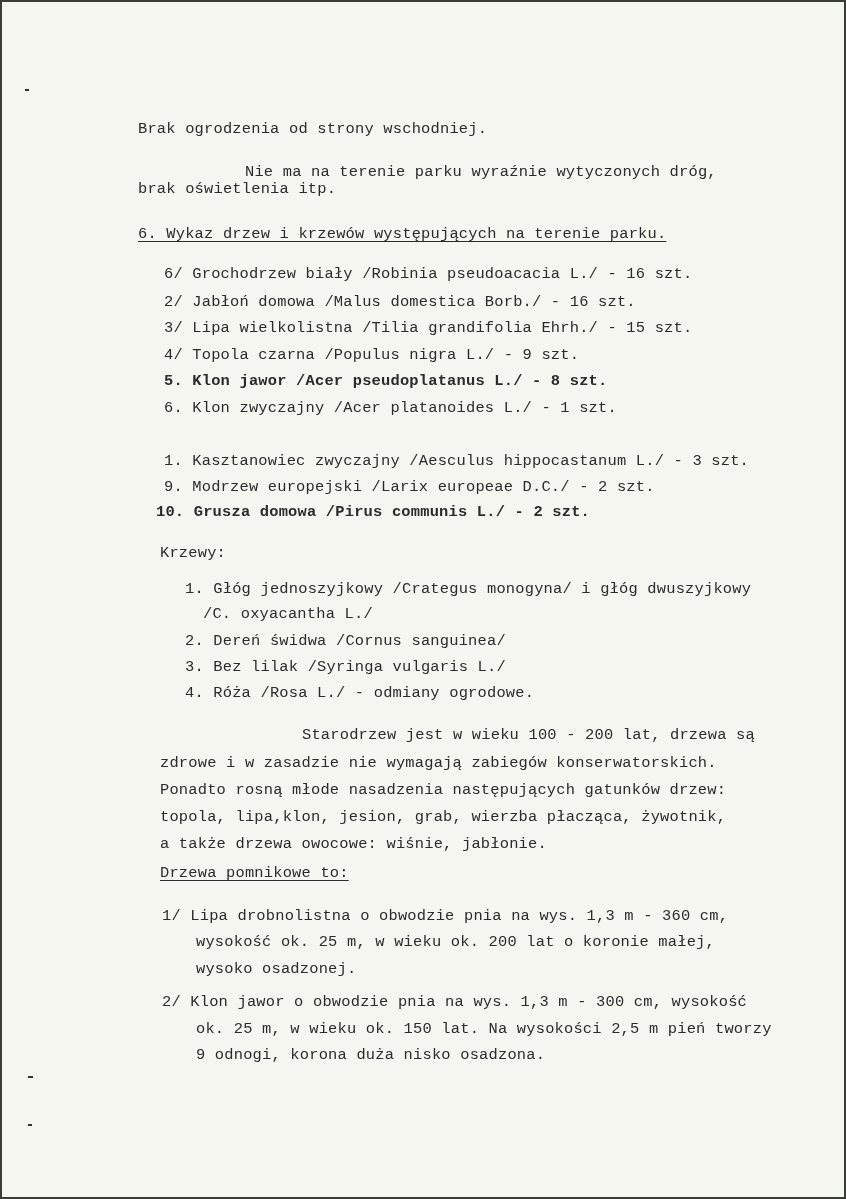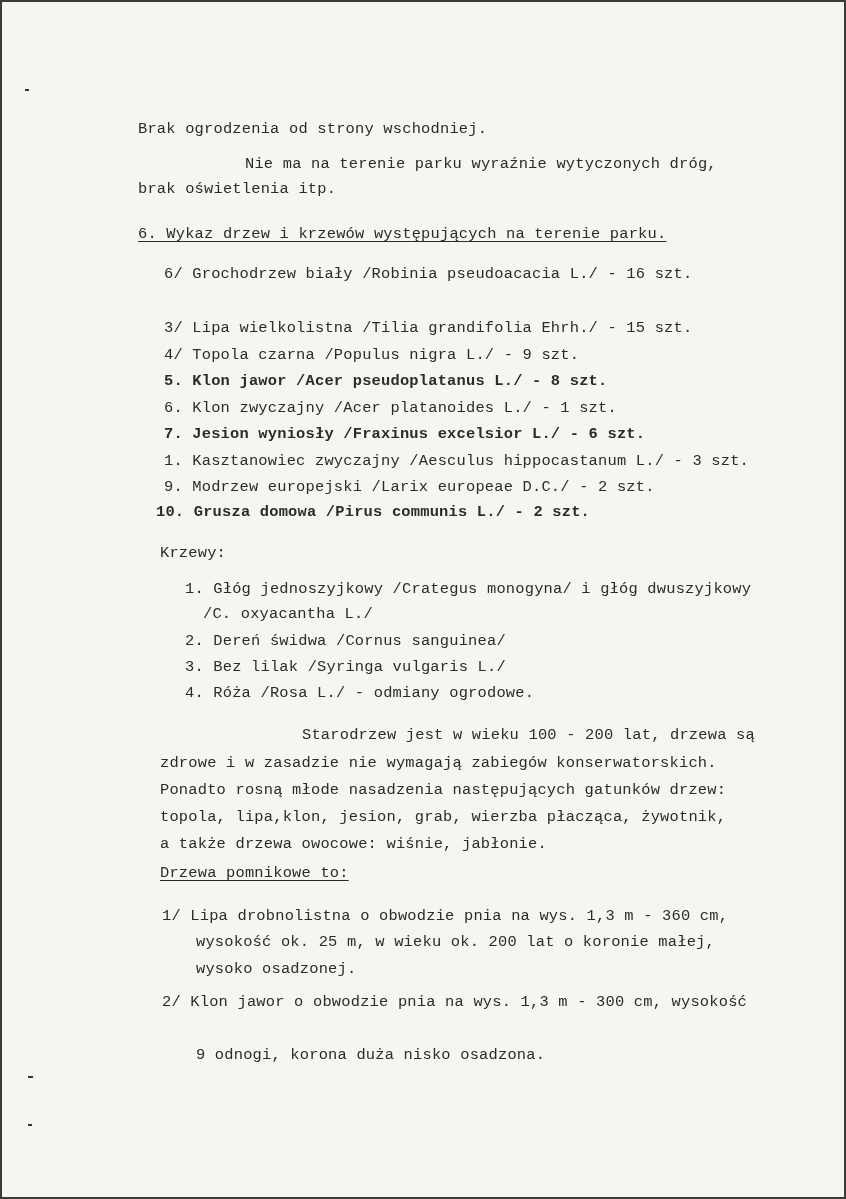--- a/index.html
+++ b/index.html
@@ -18,31 +18,31 @@
   .ln { position: absolute; white-space: pre; line-height: 20px; }
   .u { text-decoration: underline; text-underline-offset: 3px; }
   .b { font-weight: bold; }
   .speck { position: absolute; background: #333; }
 </style>
 </head>
 <body>
 
 <div class="page">
   <div class="ln" style="left:136px;top:117px">Brak ogrodzenia od strony wschodniej.</div>
-  <div class="ln" style="left:243px;top:152px">Nie ma na terenie parku wyraźnie wytyczonych dróg,</div>
+  <div class="ln" style="left:243px;top:160px">Nie ma na terenie parku wyraźnie wytyczonych dróg,</div>
   <div class="ln" style="left:136px;top:177px">brak oświetlenia itp.</div>
 
   <div class="ln u" style="left:136px;top:222px">6. Wykaz drzew i krzewów występujących na terenie parku.</div>
 
   <div class="ln" style="left:162px;top:262px">6/ Grochodrzew biały /Robinia pseudoacacia L./ - 16 szt.</div>
+  <div class="ln" style="left:162px;top:290px">2/ Jabłoń domowa /Malus domestica Borb./ - 16 szt.</div>
   <div class="ln" style="left:162px;top:316px">3/ Lipa wielkolistna /Tilia grandifolia Ehrh./ - 15 szt.</div>
   <div class="ln" style="left:162px;top:343px">4/ Topola czarna /Populus nigra L./ - 9 szt.</div>
   <div class="ln b" style="left:162px;top:369px">5. Klon jawor /Acer pseudoplatanus L./ - 8 szt.</div>
   <div class="ln" style="left:162px;top:396px">6. Klon zwyczajny /Acer platanoides L./ - 1 szt.</div>
-  <div class="ln b" style="left:162px;top:422px">7. Jesion wyniosły /Fraxinus excelsior L./ - 6 szt.</div>
   <div class="ln" style="left:162px;top:449px">1. Kasztanowiec zwyczajny /Aesculus hippocastanum L./ - 3 szt.</div>
   <div class="ln" style="left:162px;top:475px">9. Modrzew europejski /Larix europeae D.C./ - 2 szt.</div>
   <div class="ln b" style="left:154px;top:500px">10. Grusza domowa /Pirus communis L./ - 2 szt.</div>
 
   <div class="ln" style="left:158px;top:541px">Krzewy:</div>
   <div class="ln" style="left:183px;top:577px">1. Głóg jednoszyjkowy /Crategus monogyna/ i głóg dwuszyjkowy</div>
   <div class="ln" style="left:201px;top:602px">/C. oxyacantha L./</div>
   <div class="ln" style="left:183px;top:629px">2. Dereń świdwa /Cornus sanguinea/</div>
   <div class="ln" style="left:183px;top:655px">3. Bez lilak /Syringa vulgaris L./</div>
   <div class="ln" style="left:183px;top:681px">4. Róża /Rosa L./ - odmiany ogrodowe.</div>
@@ -52,18 +52,19 @@
   <div class="ln" style="left:158px;top:778px">Ponadto rosną młode nasadzenia następujących gatunków drzew:</div>
   <div class="ln" style="left:158px;top:805px">topola, lipa,klon, jesion, grab, wierzba płacząca, żywotnik,</div>
   <div class="ln" style="left:158px;top:832px">a także drzewa owocowe: wiśnie, jabłonie.</div>
 
   <div class="ln u" style="left:158px;top:861px">Drzewa pomnikowe to:</div>
 
   <div class="ln" style="left:160px;top:904px">1/ Lipa drobnolistna o obwodzie pnia na wys. 1,3 m - 360 cm,</div>
   <div class="ln" style="left:194px;top:930px">wysokość ok. 25 m, w wieku ok. 200 lat o koronie małej,</div>
   <div class="ln" style="left:194px;top:957px">wysoko osadzonej.</div>
   <div class="ln" style="left:160px;top:990px">2/ Klon jawor o obwodzie pnia na wys. 1,3 m - 300 cm, wysokość</div>
+  <div class="ln" style="left:194px;top:1017px">ok. 25 m, w wieku ok. 150 lat. Na wysokości 2,5 m pień tworzy</div>
   <div class="ln" style="left:194px;top:1043px">9 odnogi, korona duża nisko osadzona.</div>
 
   <div class="speck" style="left:23px;top:87px;width:4px;height:2px"></div>
   <div class="speck" style="left:26px;top:1074px;width:5px;height:2px"></div>
   <div class="speck" style="left:26px;top:1122px;width:4px;height:2px"></div>
 </div>
 
 </body></html>

